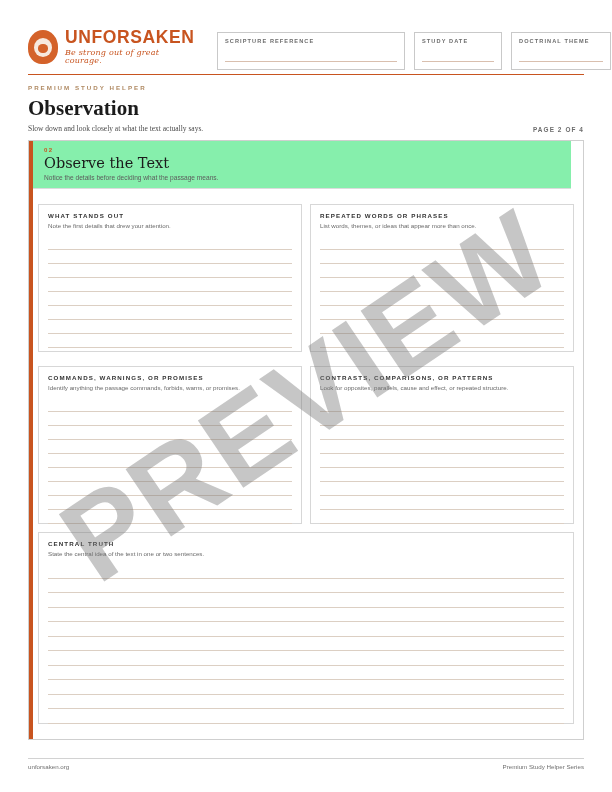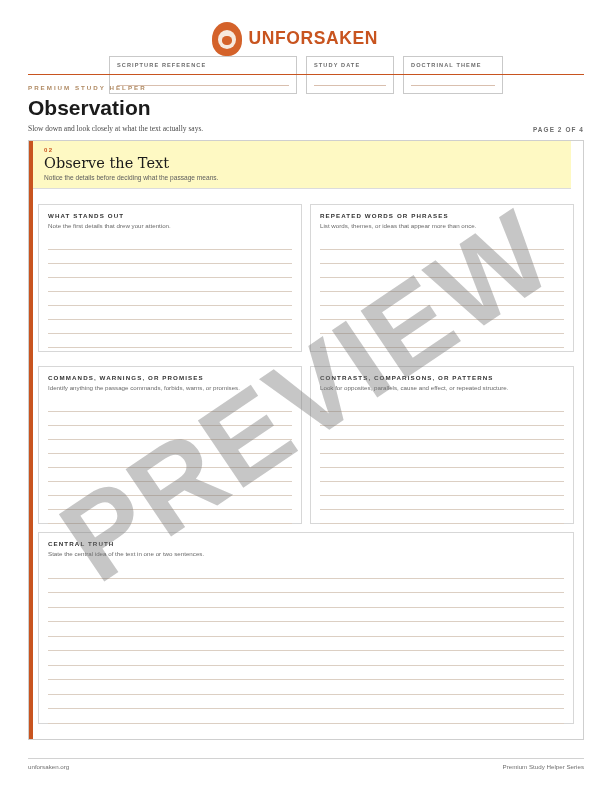--- a/index.html
+++ b/index.html
@@ -15,27 +15,26 @@
     width: 612px;
     height: 792px;
     background: #ffffff;
     overflow: hidden;
     box-sizing: border-box;
   }
 
   
   .header {
     position: absolute;
-    left: 16px;
+    left: 28px;
     top: 22px;
     width: 556px;
     height: 48px;
     display: flex;
-    align-items: center;
-    flex-direction: column;
+    align-items: flex-end;
   }
   .brand {
     display: flex;
     align-items: center;
     width: 165px;
     height: 46px;
   }
   .lion-mark {
     width: 30px;
     height: 34px;
@@ -128,21 +127,21 @@
     font-size: 6.2px;
     letter-spacing: 2px;
     color: #b08a63;
     font-weight: bold;
     text-transform: uppercase;
   }
   .page-title {
     position: absolute;
     left: 28px;
     top: 96px;
-    font-family: Liberation Sans, sans-serif;
+    font-family: Liberation Serif, serif;
     font-size: 21px;
     color: #1b1b1b;
     font-weight: bold;
   }
   .subtitle {
     position: absolute;
     left: 28px;
     top: 124px;
     font-size: 7.5px;
     color: #4a4a4a;
@@ -174,21 +173,21 @@
     position: absolute;
     left: 0; top: 0;
     width: 4px; height: 100%;
     background: #c8541f;
   }
   .card-head {
     position: absolute;
     left: 4px; top: 0;
     right: 12px;
     height: 48px;
-    background: #fef9c3;
+    background: #86efac;
     border-bottom: 1px solid #dcdcdc;
     box-sizing: border-box;
     padding: 6px 0 1px 11px;
   }
   .step-num {
     font-size: 6px;
     letter-spacing: 1.4px;
     color: #c8541f;
     font-weight: bold;
   }
@@ -285,20 +284,21 @@
 </head>
 <body>
 
 <div class="page">
 
   <div class="header">
     <div class="brand">
       <div class="lion-mark"></div>
       <div class="brand-text">
         <div class="brand-name">UNFORSAKEN</div>
+        <div class="brand-tag">Be strong out of great courage.</div>
       </div>
     </div>
     <div class="meta-fields">
       <div class="meta-box wide">
         <div class="meta-label">SCRIPTURE REFERENCE</div>
         <div class="meta-rule"></div>
       </div>
       <div class="meta-box mid">
         <div class="meta-label">STUDY DATE</div>
         <div class="meta-rule"></div>

